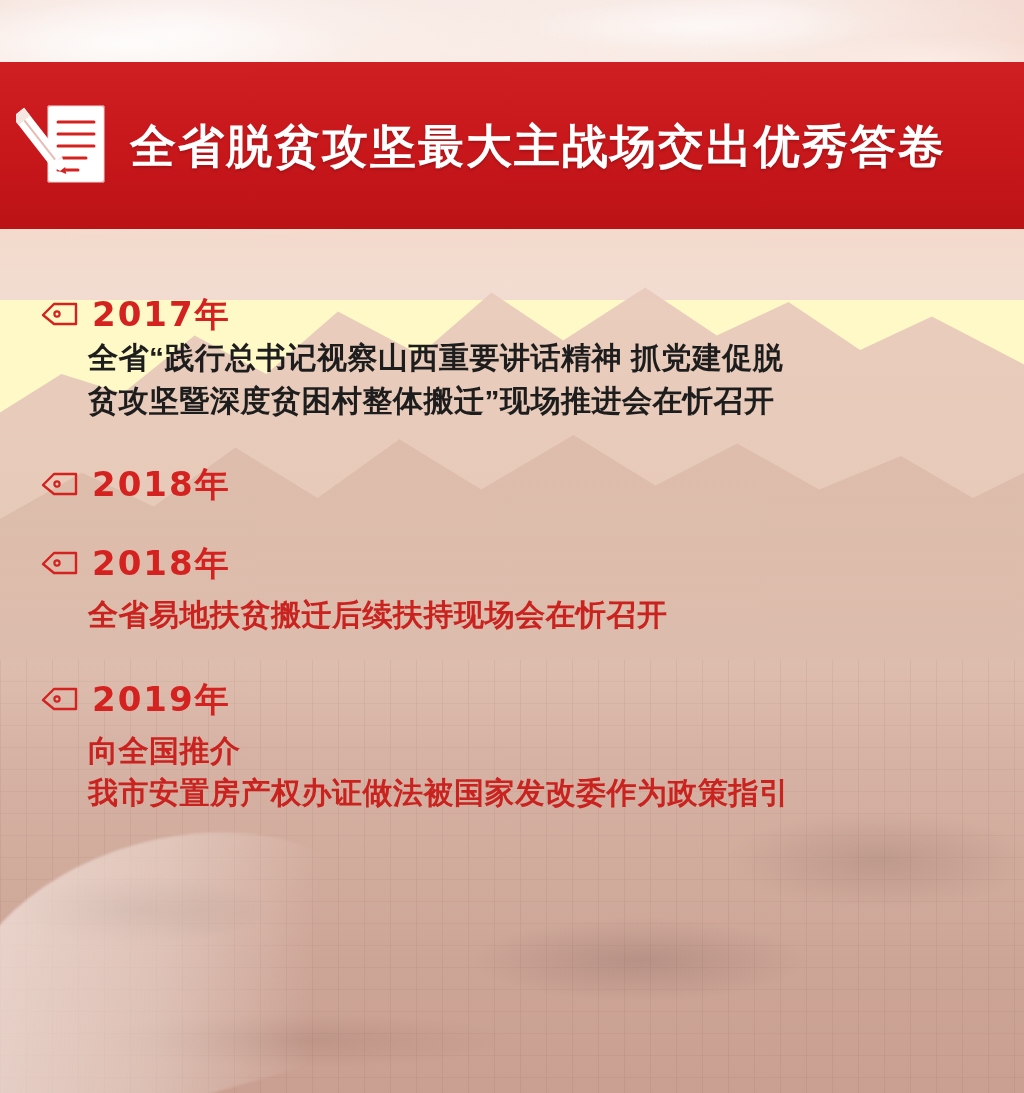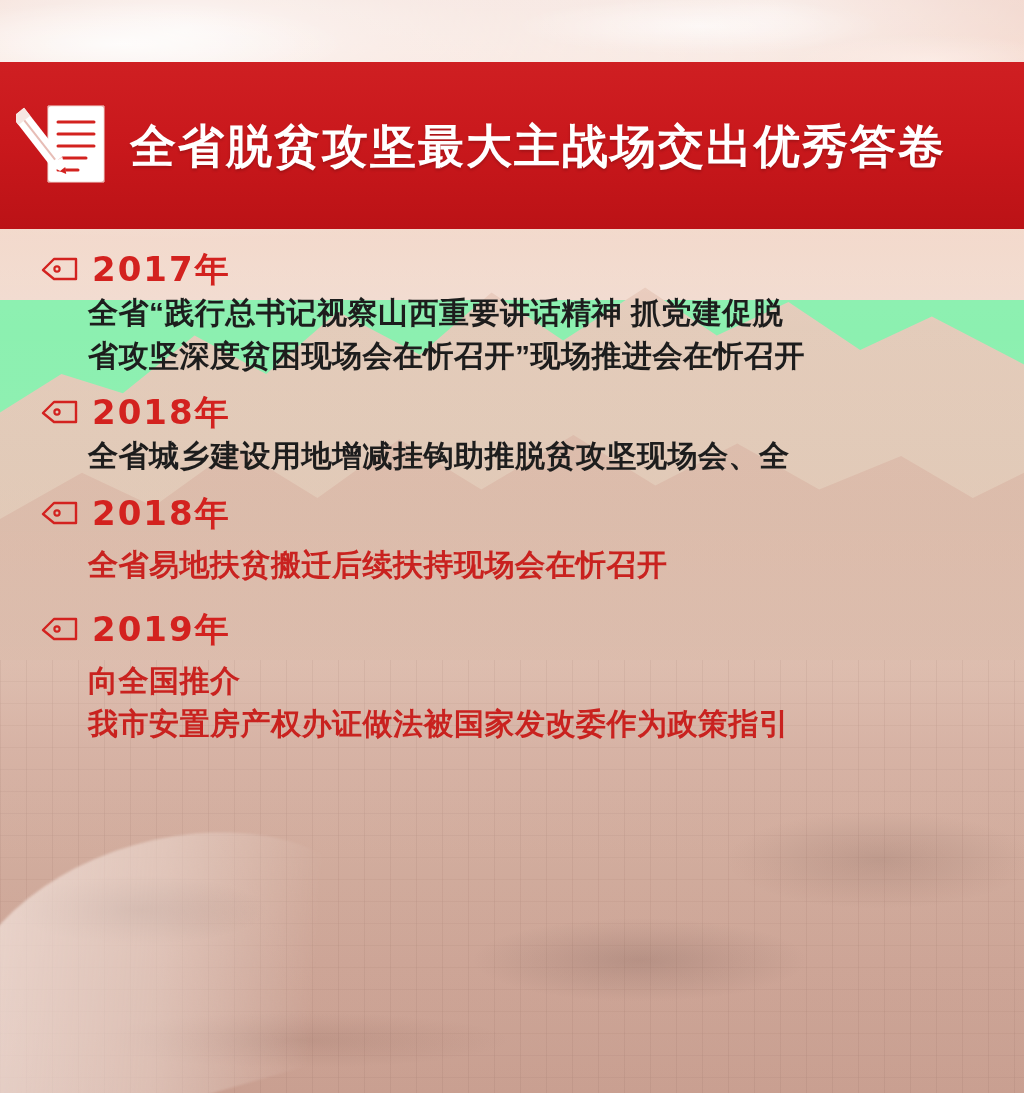--- a/index.html
+++ b/index.html
@@ -6,21 +6,21 @@
     margin: 0;
     padding: 0;
     background: #ffffff;
   }
   #page {
     position: relative;
     width: 1024px;
     height: 1093px;
     overflow: hidden;
     font-family: "Liberation Sans", sans-serif;
-    background: #86efac;
+    background: #fef9c3;
   }
 
   
   .bg-layer {
     position: absolute;
     inset: 0;
     z-index: 0;
   }
   .bg-sky {
     position: absolute;
@@ -130,20 +130,21 @@
   .content {
     position: absolute;
     left: 0;
     top: 252px;
     width: 100%;
     z-index: 4;
   }
   .entry {
     position: relative;
     margin-bottom: 18px;
+    margin-top: 45px;
   }
   .entry-head {
     display: flex;
     align-items: center;
     padding-left: 40px;
     margin-bottom: 6px;
   }
   .tag-icon {
     width: 40px;
     height: 30px;
@@ -220,36 +221,35 @@
         <span class="tag-icon">
           <svg viewBox="0 0 40 30" width="40" height="30" aria-hidden="true">
             <path d="M3 16 L14 5 L36 5 L36 25 L14 25 Z" fill="none" stroke="#d3221f" stroke-width="2.4" stroke-linejoin="round"></path>
             <circle cx="17" cy="15" r="2.6" fill="none" stroke="#d3221f" stroke-width="2.2"></circle>
           </svg>
         </span>
         <span class="entry-year">2017年</span>
       </div>
       <div class="entry-lines">
         <div class="entry-line">全省“践行总书记视察山西重要讲话精神 抓党建促脱</div>
-        <div class="entry-line">省攻坚深度贫困现场会在忻召开”现场推进会在忻召开</div>
+        <div class="entry-line">贫攻坚暨深度贫困村整体搬迁”现场推进会在忻召开</div>
       </div>
     </div>
 
     <div class="entry">
       <div class="entry-head">
         <span class="tag-icon">
           <svg viewBox="0 0 40 30" width="40" height="30" aria-hidden="true">
             <path d="M3 16 L14 5 L36 5 L36 25 L14 25 Z" fill="none" stroke="#d3221f" stroke-width="2.4" stroke-linejoin="round"></path>
             <circle cx="17" cy="15" r="2.6" fill="none" stroke="#d3221f" stroke-width="2.2"></circle>
           </svg>
         </span>
         <span class="entry-year">2018年</span>
       </div>
       <div class="entry-lines">
-        <div class="entry-line">全省城乡建设用地增减挂钩助推脱贫攻坚现场会、全</div>
       </div>
     </div>
 
     <div class="entry" style="margin-bottom:26px;">
       <div class="entry-head" style="margin-bottom:14px;">
         <span class="tag-icon">
           <svg viewBox="0 0 40 30" width="40" height="30" aria-hidden="true">
             <path d="M3 16 L14 5 L36 5 L36 25 L14 25 Z" fill="none" stroke="#d3221f" stroke-width="2.4" stroke-linejoin="round"></path>
             <circle cx="17" cy="15" r="2.6" fill="none" stroke="#d3221f" stroke-width="2.2"></circle>
           </svg>

